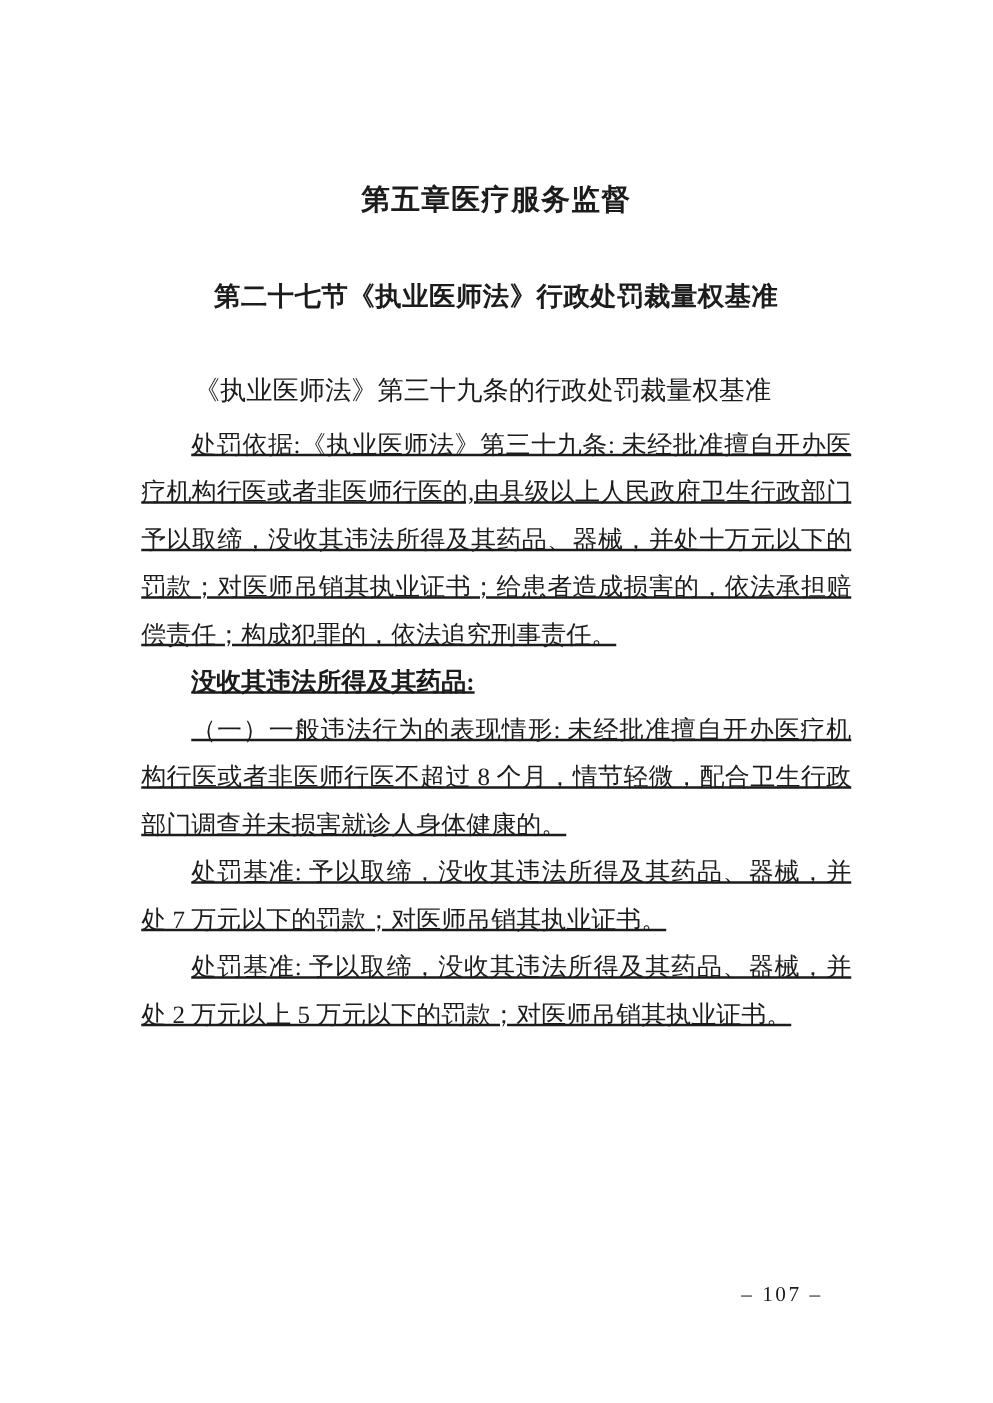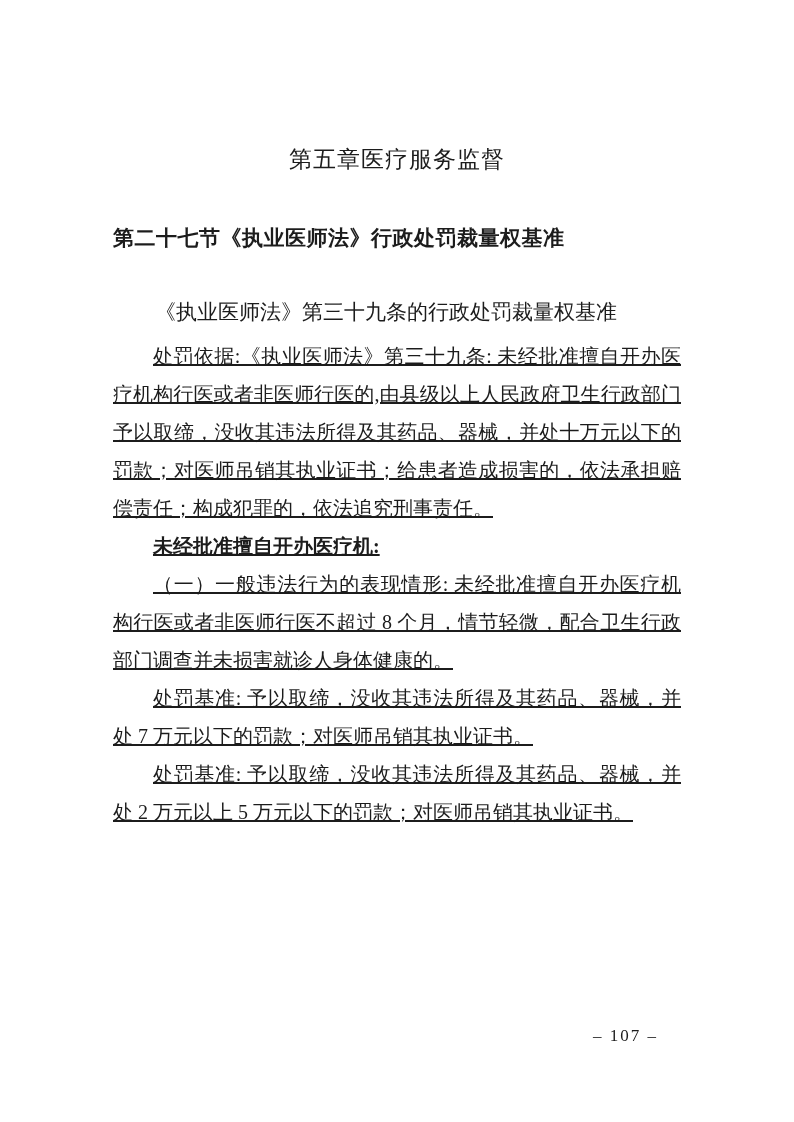--- a/index.html
+++ b/index.html
@@ -21,33 +21,34 @@
     left: 0;
     width: 794px;
     height: 1122px;
     background: #ffffff;
   }
   .content {
     padding: 147px 113px 0 113px;
   }
   .chapter-title {
     font-family: "Liberation Sans", "DejaVu Sans", sans-serif;
-    font-weight: normal;
+    font-weight: bold;
     font-size: 23px;
     line-height: 24px;
     letter-spacing: 1px;
     text-align: center;
     margin: 0;
   }
   .section-title {
     font-family: "Liberation Sans", "DejaVu Sans", sans-serif;
     font-weight: bold;
     font-size: 21px;
     line-height: 22px;
     letter-spacing: 0.5px;
+    text-align: center;
     margin: 56px 0 0 0;
   }
   .sub-heading {
     font-weight: normal;
     font-size: 21px;
     line-height: 22px;
     text-indent: 2em;
     margin: 52px 0 0 0;
   }
   .body-text {
@@ -78,20 +79,20 @@
 </head>
 <body>
 
 <div class="page">
   <div class="content">
     <h1 class="chapter-title">第五章医疗服务监督</h1>
     <h2 class="section-title">第二十七节《执业医师法》行政处罚裁量权基准</h2>
     <h3 class="sub-heading">《执业医师法》第三十九条的行政处罚裁量权基准</h3>
     <div class="body-text">
       <p>处罚依据:《执业医师法》第三十九条: 未经批准擅自开办医疗机构行医或者非医师行医的,由县级以上人民政府卫生行政部门予以取缔，没收其违法所得及其药品、器械，并处十万元以下的罚款；对医师吊销其执业证书；给患者造成损害的，依法承担赔偿责任；构成犯罪的，依法追究刑事责任。</p>
-      <p class="bold">未经批准擅自开办医疗机:</p>
+      <p class="bold">没收其违法所得及其药品:</p>
       <p>（一）一般违法行为的表现情形: 未经批准擅自开办医疗机构行医或者非医师行医不超过 8 个月，情节轻微，配合卫生行政部门调查并未损害就诊人身体健康的。</p>
       <p>处罚基准: 予以取缔，没收其违法所得及其药品、器械，并处 7 万元以下的罚款；对医师吊销其执业证书。</p>
       <p>处罚基准: 予以取缔，没收其违法所得及其药品、器械，并处 2 万元以上 5 万元以下的罚款；对医师吊销其执业证书。</p>
     </div>
   </div>
   <div class="page-number">– 107 –</div>
 </div>
 
 </body></html>

